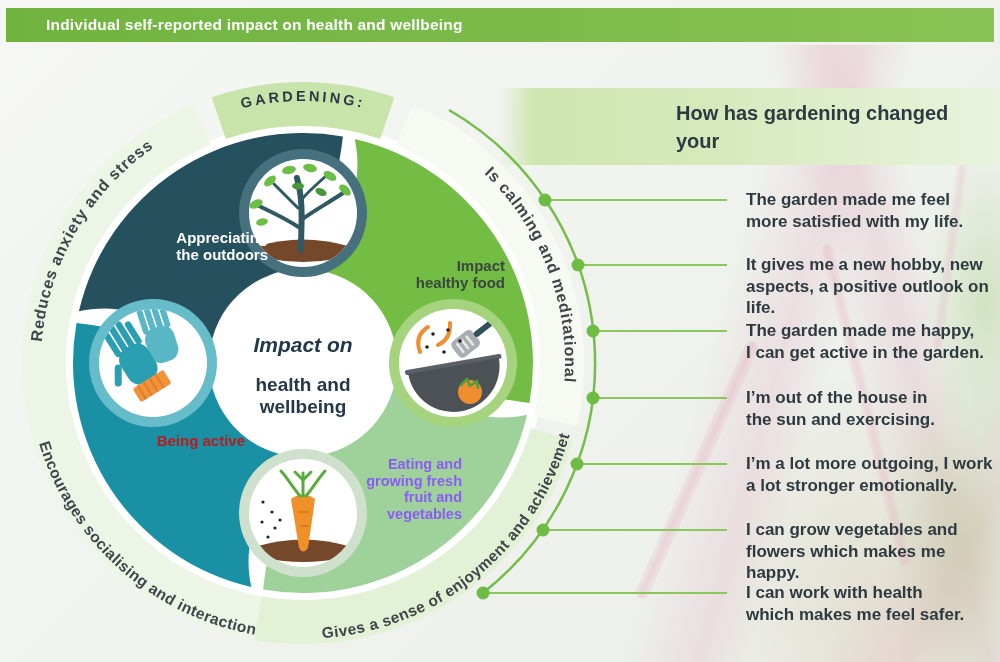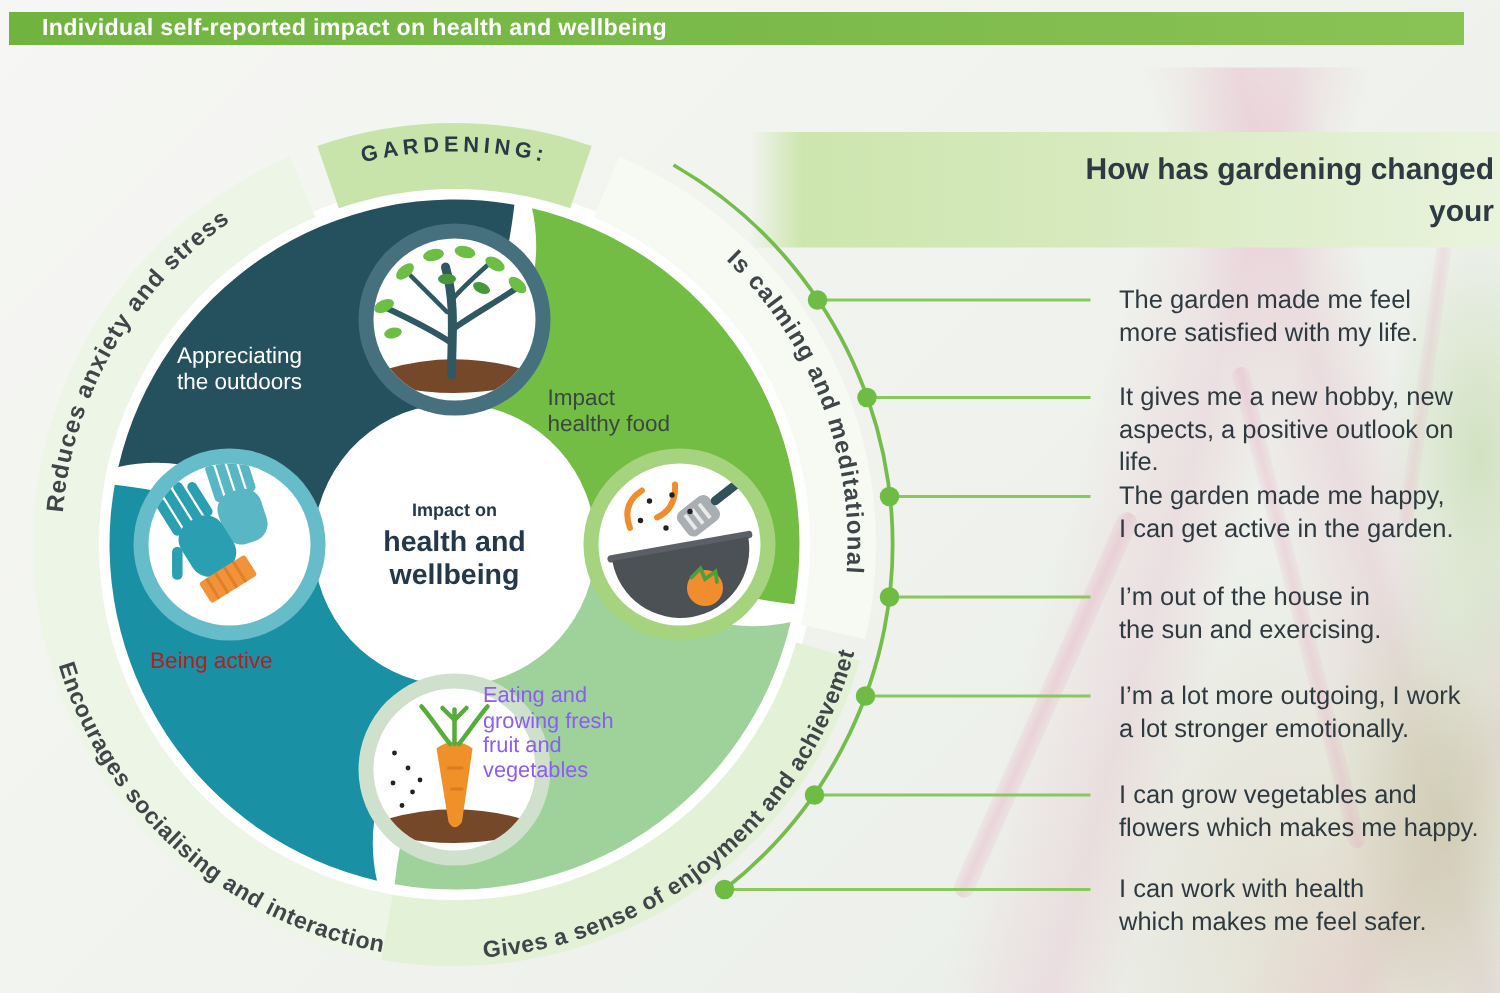--- a/index.html
+++ b/index.html
@@ -19,46 +19,46 @@
       linear-gradient(120deg, transparent 78%, rgba(230,170,190,.30) 88%, transparent 96%);
   }
   .stem{position:absolute;border-radius:8px;pointer-events:none;}
   .stem1{left:690px;top:330px;width:14px;height:280px;transform:rotate(24deg);
     background:linear-gradient(90deg,rgba(222,140,170,.10),rgba(226,150,180,.30),rgba(222,140,170,.10));}
   .stem2{left:860px;top:240px;width:12px;height:330px;transform:rotate(-14deg);
     background:linear-gradient(90deg,rgba(222,140,170,.08),rgba(230,155,185,.28),rgba(222,140,170,.08));}
   .stem3{left:950px;top:90px;width:10px;height:260px;transform:rotate(8deg);
     background:linear-gradient(90deg,rgba(225,150,180,.08),rgba(232,160,190,.24),rgba(225,150,180,.08));}
   .header-bar{
-    position:absolute;left:6px;top:8px;width:970px;height:22px;
+    position:absolute;left:6px;top:8px;width:970px;height:34px;
     background:linear-gradient(90deg,#70b43f 0%,#7cbb4a 55%,#8ac355 100%);
-    display:flex;align-items:center;
+    display:flex;align-items:center;padding-left:18px;
   }
   .header-bar span{color:#fff;font-size:15.5px;font-weight:bold;padding-left:22px;letter-spacing:.2px;}
   .question-band{
     position:absolute;left:500px;top:88px;width:500px;height:77px;
     background:linear-gradient(90deg,rgba(201,228,166,0) 0%,rgba(203,229,171,.95) 7%,#d5e9bb 40%,#e9f3dd 100%);
   }
   .question{
     position:absolute;left:676px;top:100px;width:320px;
-    font-size:20px;font-weight:600;line-height:1.38;color:#2e3a42;text-align:right;
+    font-size:20px;font-weight:600;line-height:1.38;color:#2e3a42;
   }
   .question .it{font-style:italic;}
   .quote{
     position:absolute;left:746px;width:252px;
-    font-size:17px;font-weight:400;line-height:21.5px;color:#2e3a40;white-space:pre-line;
-  }
-  .seg-label{position:absolute;text-align:left;white-space:pre-line;font-weight:normal;line-height:1.15;}
+    font-size:17px;font-weight:700;line-height:21.5px;color:#2e3a40;white-space:pre-line;
+  }
+  .seg-label{position:absolute;text-align:right;white-space:pre-line;font-weight:bold;line-height:1.15;}
   .lbl-outdoors{left:118px;top:229px;width:150px;font-size:15px;color:#ffffff;}
   .lbl-cooking{left:365px;top:257px;width:140px;font-size:15px;color:#3a4740;}
   .lbl-active{left:100px;top:432px;width:145px;font-size:15px;color:#b91c1c;}
   .lbl-eating{left:322px;top:456px;width:140px;font-size:14.5px;color:#8b5cf6;}
   .center-label{position:absolute;left:228px;top:333px;width:150px;text-align:center;color:#24384a;}
-  .center-label .l1{font-size:12px;font-weight:600;}
-  .center-label .l2{font-size:19px;font-weight:bold;white-space:pre-line;line-height:1.15;margin-top:4px;}
+  .center-label .l1{font-size:21px;font-weight:600;font-style:italic;}
+  .center-label .l2{font-size:19px;font-weight:bold;white-space:pre-line;line-height:1.15;margin-top:17px;}
   svg text{font-family:"Liberation Sans",sans-serif;}
   .arc-text{font-size:16px;font-weight:600;fill:#3e4649;letter-spacing:.8px;}
   .arc-text-btm{font-size:15.5px;font-weight:600;fill:#3e4649;letter-spacing:.4px;}
   .gardening-text{font-size:14.5px;font-weight:bold;fill:#2b3944;letter-spacing:3px;}
 </style>
 </head>
 <body>
 
 <div class="photo-hint"></div>
 <div class="stem stem1"></div>

